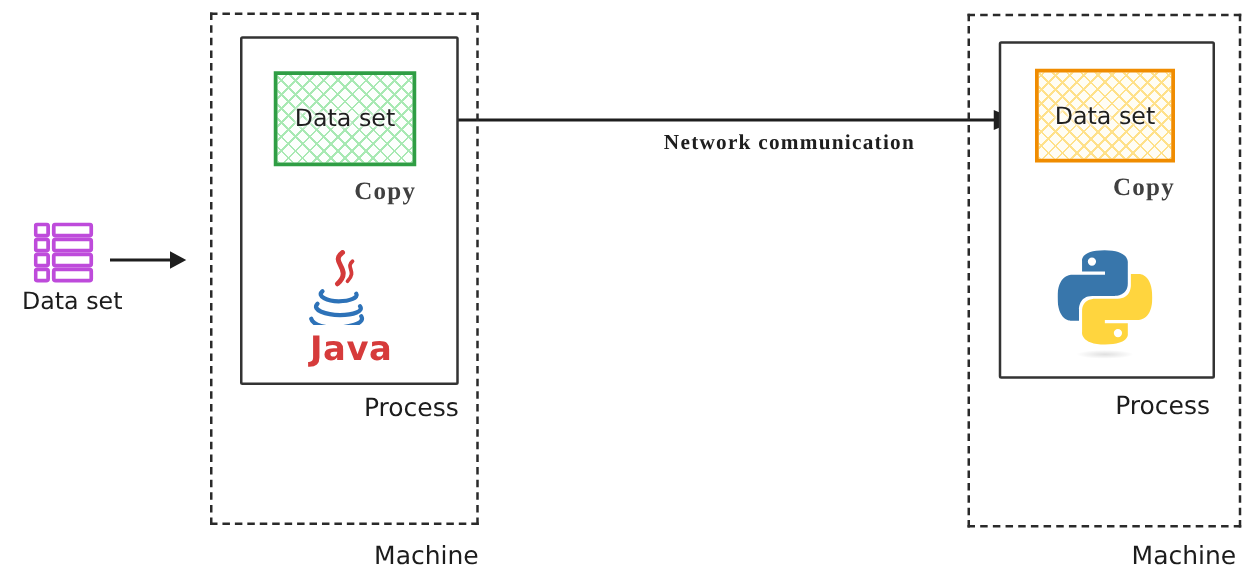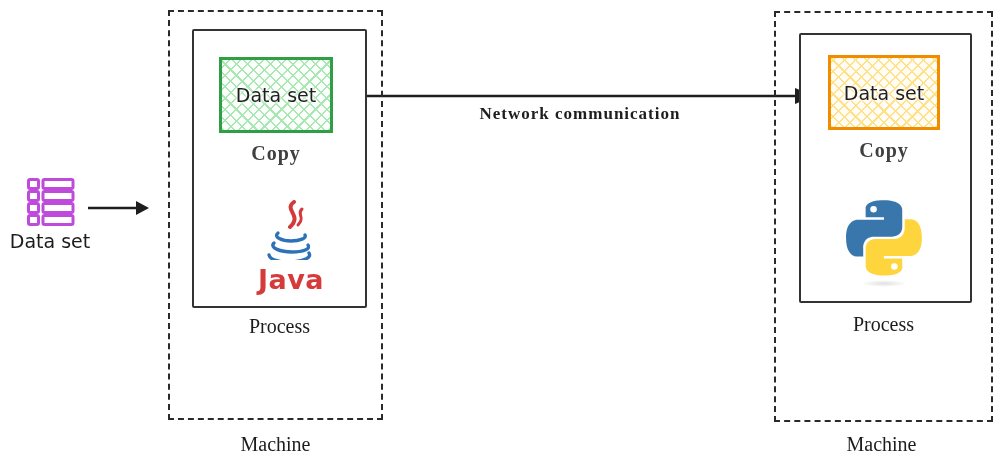--- a/index.html
+++ b/index.html
@@ -1,21 +1,21 @@
 <!DOCTYPE html>
 <html><head>
 <meta charset="utf-8">
 <style>
   html,body { margin:0; padding:0; background:#fff; }
   .canvas {
     position:relative; width:1003px; height:467px; background:#ffffff;
     font-family:"DejaVu Sans", sans-serif; color:#1e1e1e; overflow:hidden;
   }
   .abs { position:absolute; }
-  .center { text-align:center; }
+  .center { text-align:right; }
   .label { font-size:19px; color:#1c1c1c; line-height:1.2; }
   .hand { font-family:cursive; font-weight:700; letter-spacing:1px; }
   
   .machine-box { border:2px dashed #2a2a2a; background:transparent; }
   
   .process-box { border:2px solid #333333; border-radius:2px; background:#ffffff; }
   
   .dataset-box {
     display:flex; align-items:center; justify-content:center;
     font-size:19px; color:#1f1f1f;
@@ -30,21 +30,21 @@
   }
   .hatch-orange {
     border:3px solid #f08c00;
     background-color:#fffdf5;
     background-image:
       repeating-linear-gradient(45deg,  #ffe18a 0 1.5px, transparent 1.5px 8px),
       repeating-linear-gradient(-45deg, #ffe18a 0 1.5px, transparent 1.5px 8px);
   }
   .copy-label { font-size:20px; color:#404040; }
   .net-label { font-size:17px; color:#1e1e1e; }
-  .machine-label, .process-label { font-size:20px;font-family:Liberation Serif, serif; }
+  .machine-label, .process-label { font-size:20px; }
   .java-wordmark {
     font-size:27px; font-weight:700; color:#d63b3b; letter-spacing:0.5px;
   }
   .overlay { position:absolute; left:0; top:0; pointer-events:none; }
   .py-shadow {
     position:absolute; width:46px; height:7px; border-radius:50%;
     background:radial-gradient(closest-side, rgba(0,0,0,0.12), rgba(0,0,0,0));
   }
 </style>
 </head>
@@ -86,21 +86,21 @@
   <div class="abs machine-box" style="left:168px; top:10px; width:211px; height:406px;"></div>
 
   <div class="abs process-box" style="left:192px; top:29px; width:171px; height:275px;"></div>
 
   <div class="abs dataset-box hatch-green" style="left:219px; top:57px; width:108px; height:70px;">
     <span>Data set</span>
   </div>
 
   <div class="abs hand copy-label center" style="left:219px; top:142px; width:114px;">Copy</div>
 
-  <div class="abs" style="left:248px; top:200px; width:86px;">
+  <div class="abs" style="left:228px; top:200px; width:86px;">
     <svg width="86" height="60" viewBox="0 0 86 60">
       <g fill="none" stroke="#d43a3a" stroke-linecap="round">
         <path d="M46 2 C35 10 55 15 42 27" stroke-width="4"></path>
         <path d="M54 9 C48 14 58 17 50 25" stroke-width="3"></path>
       </g>
       <g fill="none" stroke="#2d72b8" stroke-linecap="round" stroke-width="3.4">
         <path d="M30 33 C25 37 34 41 43 41 C52 41 59 38 57 35"></path>
         <path d="M26 43 C21 48 33 52 44 52 C55 52 63 49 60 45"></path>
         <path d="M21 55 C22 60 33 63 44 62 C55 61 64 58 61 53"></path>
       </g>

